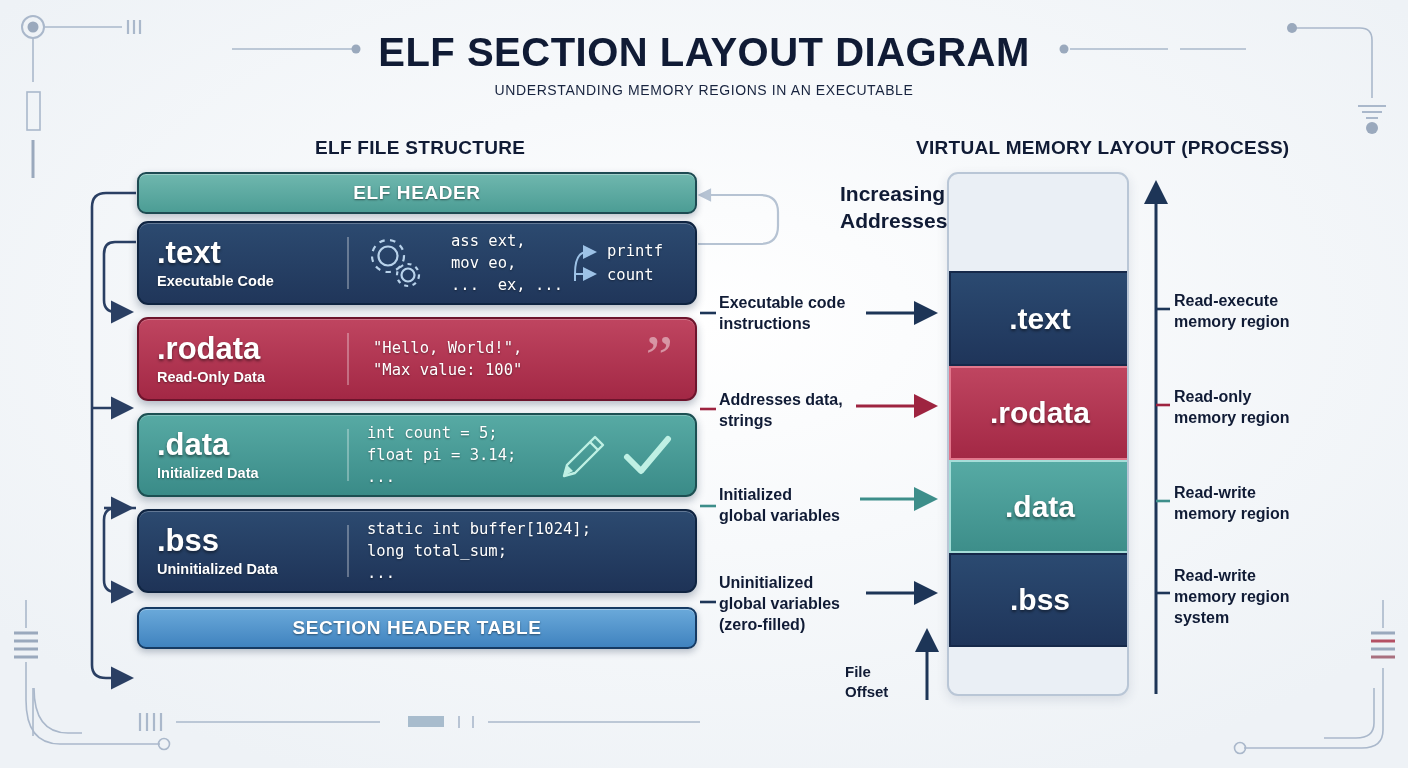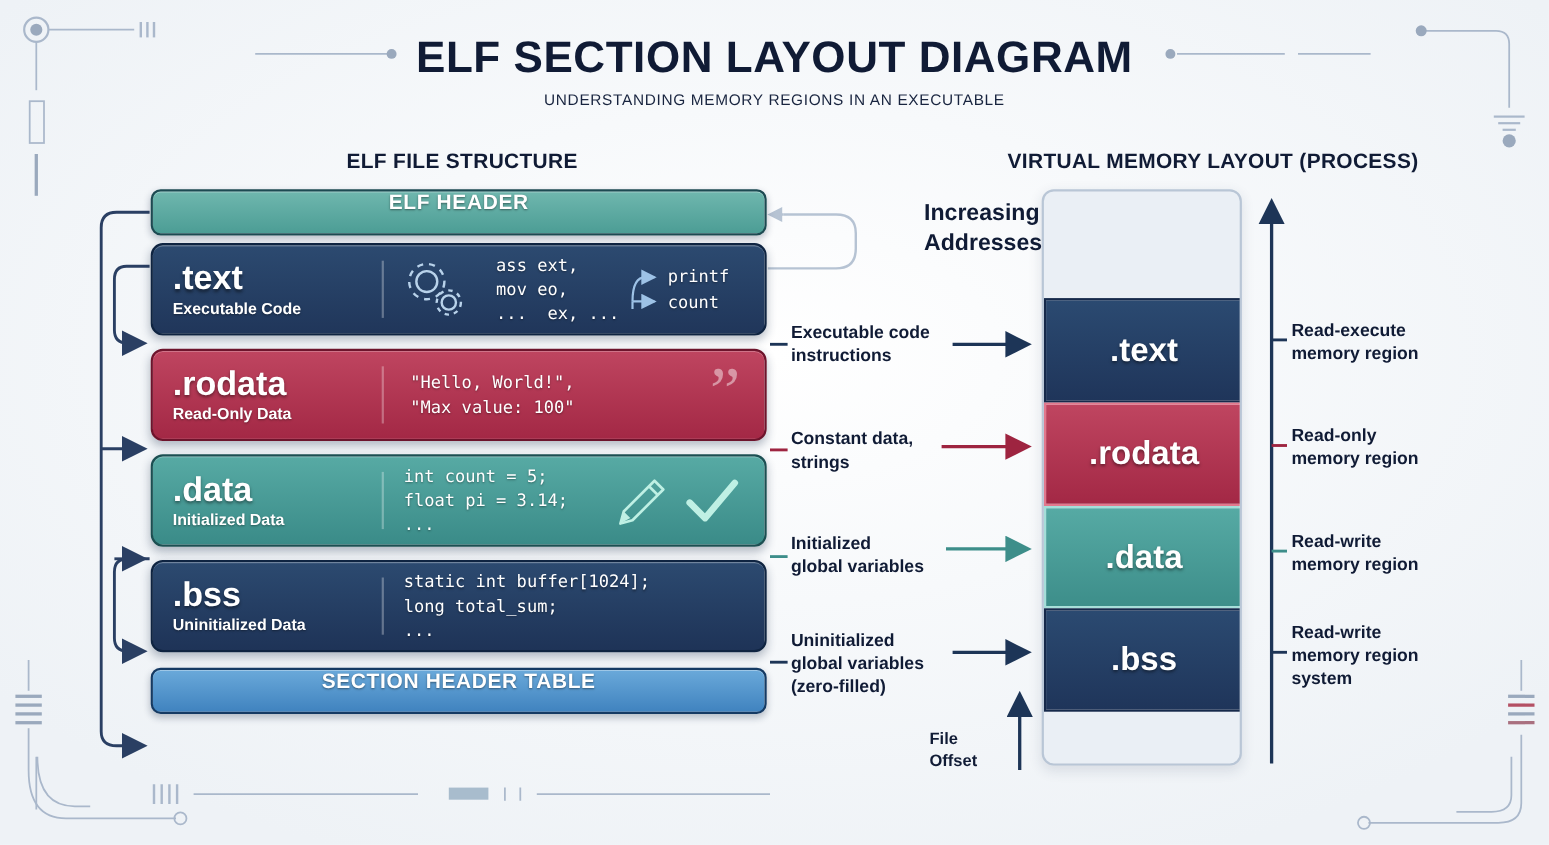--- a/index.html
+++ b/index.html
@@ -42,21 +42,21 @@
   #head-left  { left: 315px; top: 137px; }
   #head-right { left: 916px; top: 137px; }
 
   
   .elfcol { position: absolute; left: 137px; top: 172px; width: 560px; }
 
   .bar {
     position: relative;
     height: 42px; margin-bottom: 7px;
     border-radius: 9px;
-    display: flex; align-items: flex-start; justify-content: center;
+    display: flex; align-items: center; justify-content: center;
     color: #fff; font-size: 19px; font-weight: bold; letter-spacing: .6px;
     text-shadow: 0 1px 2px rgba(0,0,0,.45);
     border: 2.5px solid #152a47;
     box-shadow: 0 3px 7px rgba(20,40,70,.28), inset 0 1px 0 rgba(255,255,255,.35);
   }
   .bar.elfheader { background: linear-gradient(180deg,#6fb7ae 0%,#4c9d95 100%); border-color:#1d4a52; }
   .bar.phtable   { background: linear-gradient(180deg,#6aa9da 0%,#4083bf 100%); border-color:#153a63; }
   .bar.shtable   { background: linear-gradient(180deg,#6aa9da 0%,#4083bf 100%); border-color:#153a63; margin-top:14px; }
 
   .sect {
@@ -336,21 +336,21 @@
       </div>
     </div>
 
     <div class="bar shtable">
       <span>SECTION HEADER TABLE</span>
     </div>
   </div>
 
   <div class="mid-note" style="top:292px;white-space:pre-line">Executable code
 instructions</div>
-  <div class="mid-note" style="top:389px;white-space:pre-line">Constant data,
+  <div class="mid-note" style="top:389px;white-space:pre-line">Addresses data,
 strings</div>
   <div class="mid-note" style="top:484px;white-space:pre-line">Initialized
 global variables</div>
   <div class="mid-note" style="top:572px;white-space:pre-line">Uninitialized
 global variables
 (zero-filled)</div>
 
   <svg style="position:absolute;left:0;top:0" width="1408" height="768" viewBox="0 0 1408 768">
     <defs>
       <marker id="m-navy" markerWidth="8" markerHeight="8" refX="6" refY="4" orient="auto">

